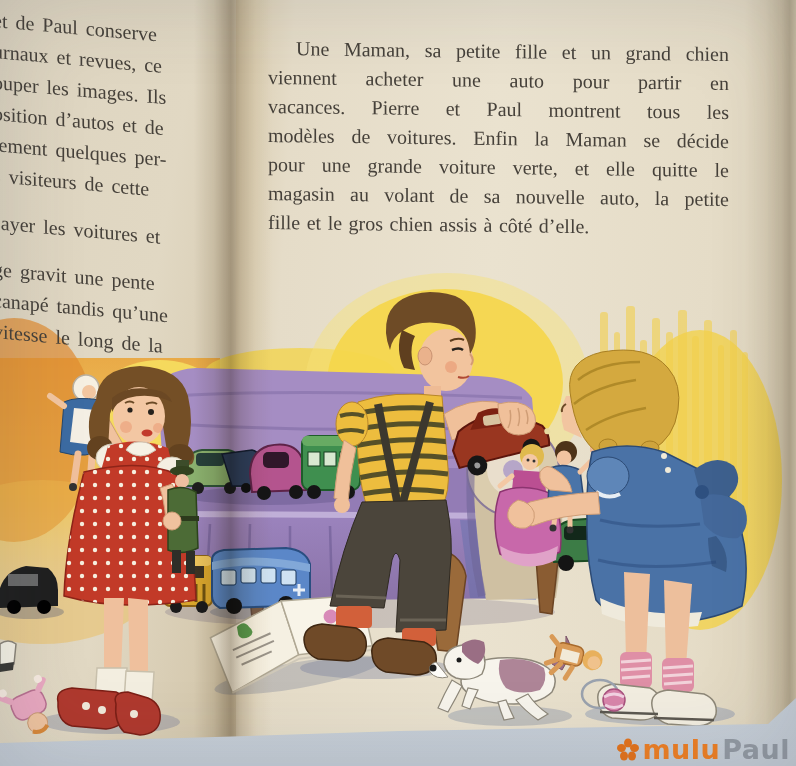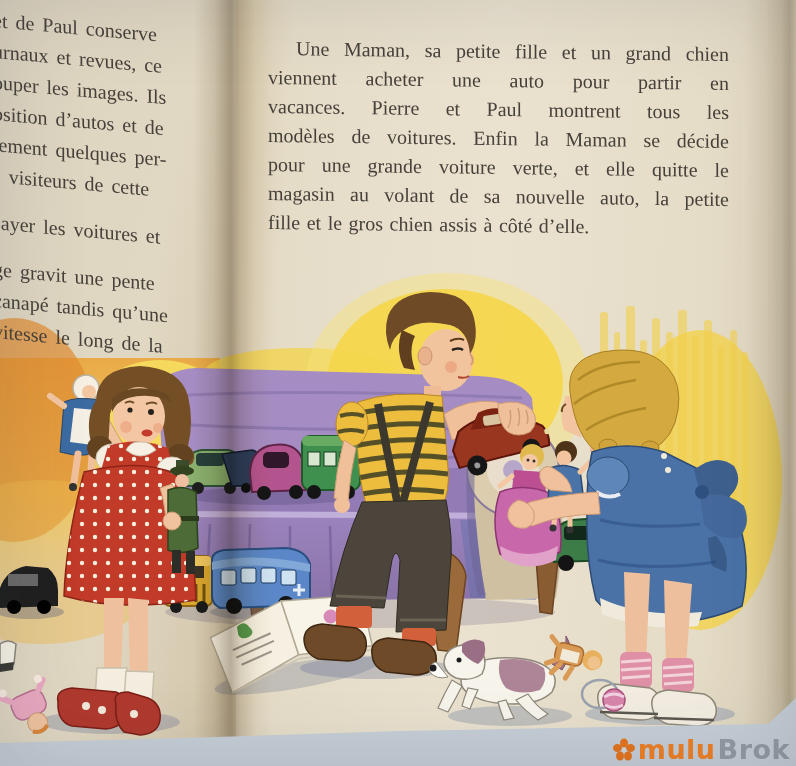--- a/index.html
+++ b/index.html
@@ -516,15 +516,15 @@
       <g fill="#e4731c">
         <ellipse cx="12" cy="5" rx="4" ry="4.5"></ellipse>
         <ellipse cx="18.5" cy="10" rx="4.5" ry="4"></ellipse>
         <ellipse cx="16" cy="18" rx="4" ry="4.5"></ellipse>
         <ellipse cx="8" cy="18" rx="4" ry="4.5"></ellipse>
         <ellipse cx="5.5" cy="10" rx="4.5" ry="4"></ellipse>
       </g>
       <circle cx="12" cy="12" r="2.4" fill="#cfd6dd"></circle>
     </svg>
     <span class="wm-orange">mulu</span>
-    <span class="wm-grey">Brok</span>
+    <span class="wm-grey">Paul</span>
   </div>
 </div>
 
 </body></html>

